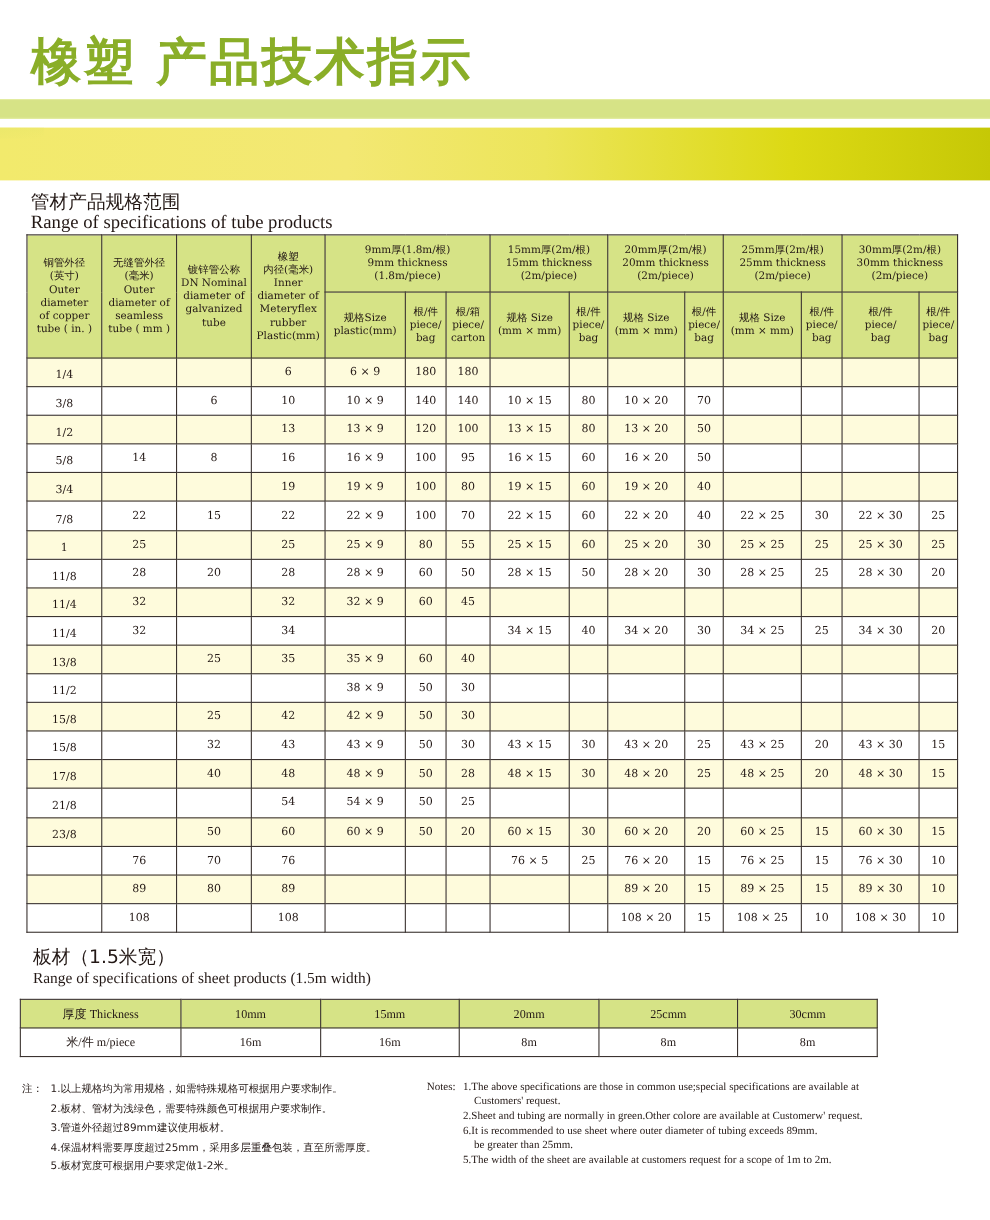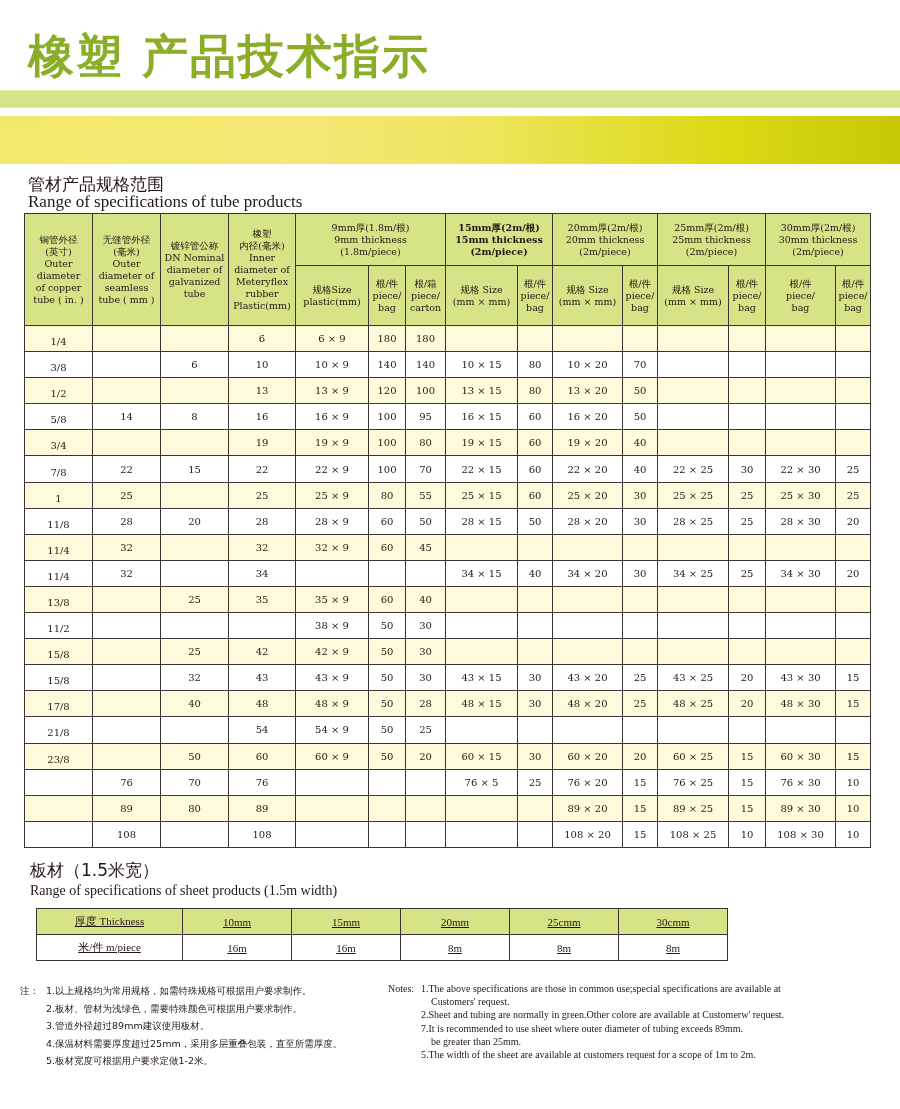--- a/index.html
+++ b/index.html
@@ -41,21 +41,21 @@
     background: #d6e386; font-weight: normal; font-size: 9.5px; line-height: 12px;
   }
   table.tube tr.hdr1 th { height: 52px; }
   table.tube tr.hdr2 th { height: 60px; }
   table.tube tr.hdr1 th.tall { height: 112px; }
   table.tube tbody td { height: 26.1px; }
   table.tube tbody tr.y td { background: #fefbdc; }
   table.tube tbody tr.w td { background: #ffffff; }
   td.cu { padding-top: 6px !important; }
   .sheet-wrap {
-    position: absolute; left: 36px; top: 908px; width: 692px; text-decoration: underline;
+    position: absolute; left: 18px; top: 908px; width: 780px;
   }
   table.sheet { width: 100%; border-collapse: collapse; table-layout: fixed; }
   table.sheet td {
     border: 1.5px solid #3b3330; text-align: center; font-family: "Liberation Serif", serif;
     font-size: 11px; height: 26px; color: #231815;
   }
   table.sheet tr.h td { background: #d6e386; }
   table.sheet tr.v td { background: #ffffff; }
   .notes-cn {
     position: absolute; left: 20px; top: 982px; width: 370px;
@@ -134,21 +134,21 @@
 Meteryflex
 rubber
 Plastic(mm)</span>
         </th>
       <th colspan="3">
           <span class="ml" style="white-space: pre-line; display: block;">9mm厚(1.8m/根)
 9mm thickness
 (1.8m/piece)</span>
         </th>
       <th colspan="2">
-          <span class="ml" style="white-space: pre-line; display: block; font-weight: bold;">15mm厚(2m/根)
+          <span class="ml" style="white-space: pre-line; display: block;">15mm厚(2m/根)
 15mm thickness
 (2m/piece)</span>
         </th>
       <th colspan="2">
           <span class="ml" style="white-space: pre-line; display: block; text-align: center;">20mm厚(2m/根)
 20mm thickness
 (2m/piece)</span>
         </th>
       <th colspan="2">
           <span class="ml" style="white-space: pre-line; display: block;">25mm厚(2m/根)
@@ -598,16 +598,16 @@
   <div class="item">2.板材、管材为浅绿色，需要特殊颜色可根据用户要求制作。</div>
   <div class="item">3.管道外径超过89mm建议使用板材。</div>
   <div class="item">4.保温材料需要厚度超过25mm，采用多层重叠包装，直至所需厚度。</div>
   <div class="item">5.板材宽度可根据用户要求定做1-2米。</div>
 </div>
 
 <div class="notes-en">
   <div class="item first"><span class="lead">Notes:</span><span>1.The above specifications are those in common use;special specifications are available at</span></div>
   <div class="cont">Customers' request.</div>
   <div class="item">2.Sheet and tubing are normally in green.Other colore are available at Customerw' request.</div>
-  <div class="item">7.It is recommended to use sheet where outer diameter of tubing exceeds 89mm.</div>
+  <div class="item">6.It is recommended to use sheet where outer diameter of tubing exceeds 89mm.</div>
   <div class="cont">be greater than 25mm.</div>
   <div class="item">5.The width of the sheet are available at customers request for a scope of 1m to 2m.</div>
 </div>
 
 </body></html>

